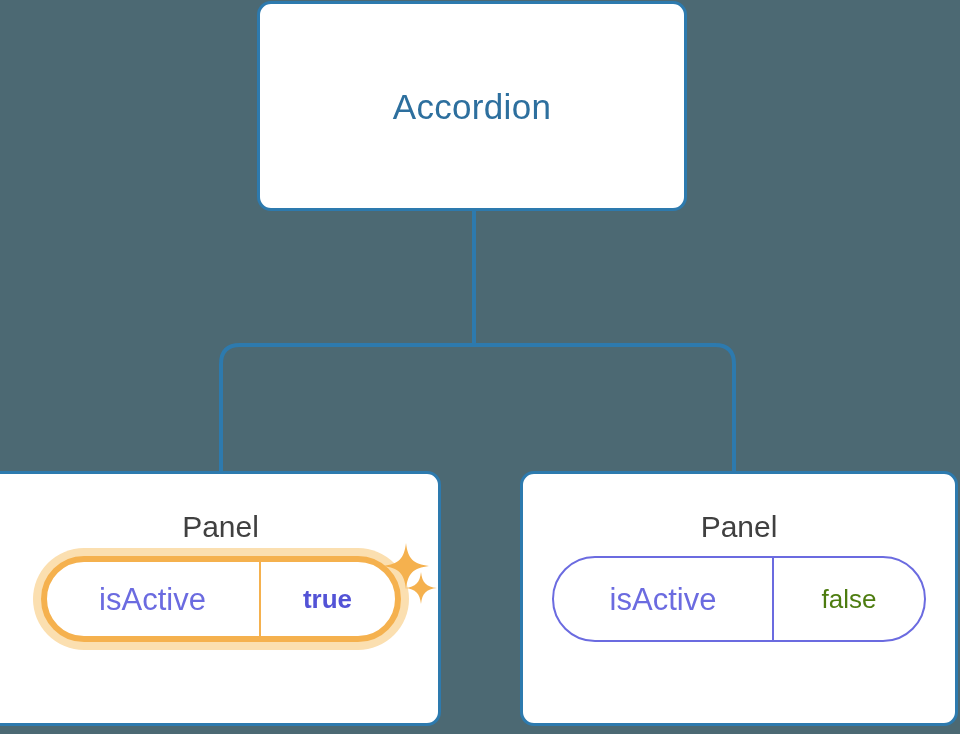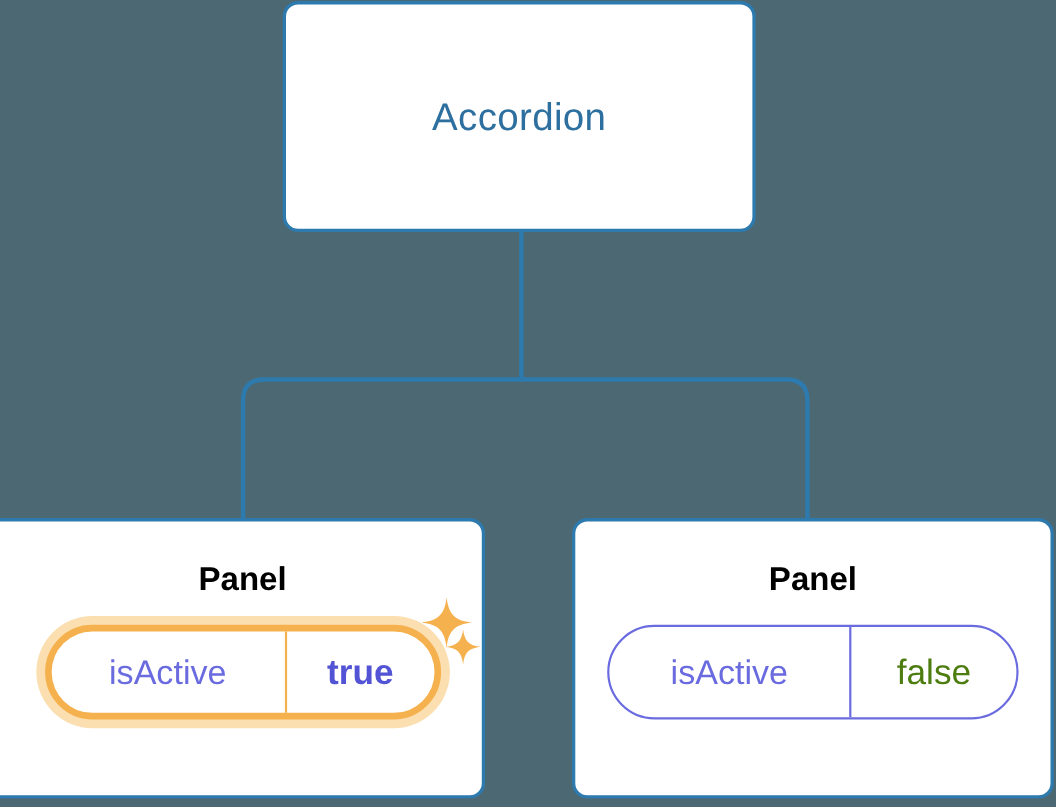--- a/index.html
+++ b/index.html
@@ -66,32 +66,32 @@
     width: 455px;
     height: 255px;
   }
   .node-panel-right {
     left: 520px;
     top: 471px;
     width: 438px;
     height: 255px;
   }
   .node-title-panel {
-    color: #000000;
+    color: #404040;
     font-size: 30px;
-    font-weight: 700;
+    font-weight: 400;
     text-align: center;
     line-height: 1;
   }
   .panel-left-inner { padding-left: 14px; }
 
   
   .pill-wrap {
     position: relative;
-    margin-top: 26px;
+    margin-top: 14px;
     display: flex;
     justify-content: center;
   }
   .pill {
     display: flex;
     align-items: stretch;
     height: 86px;
     border-radius: 999px;
     background: #ffffff;
     box-sizing: border-box;
@@ -102,21 +102,21 @@
     justify-content: center;
     box-sizing: border-box;
     line-height: 1;
   }
   .pill-key {
     color: #6b6be0;
     font-size: 31px;
     font-weight: 400;
   }
   .pill-val {
-    font-size: 32px;
+    font-size: 26px;
   }
 
   
   .pill-normal {
     border: 2px solid #6b6be0;
     width: 374px;
   }
   .pill-normal .pill-key   { width: 218px; }
   .pill-normal .pill-val   {
     width: 152px;

